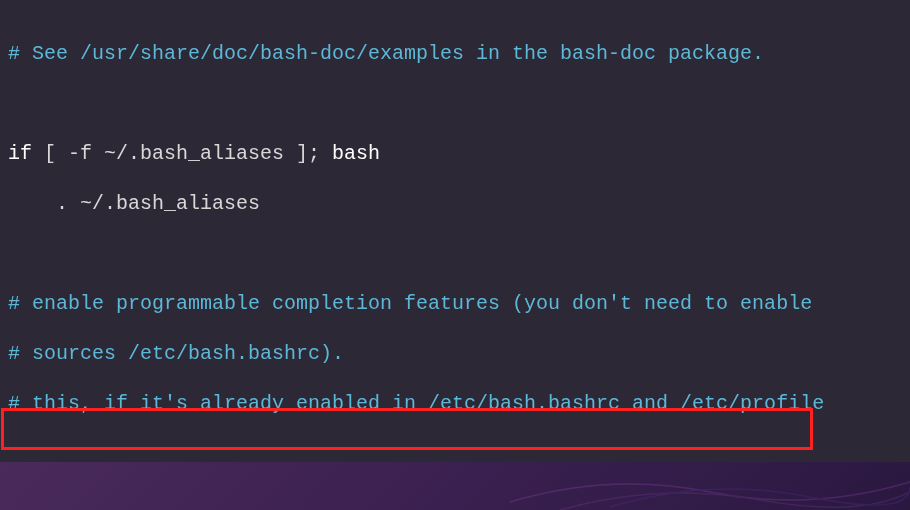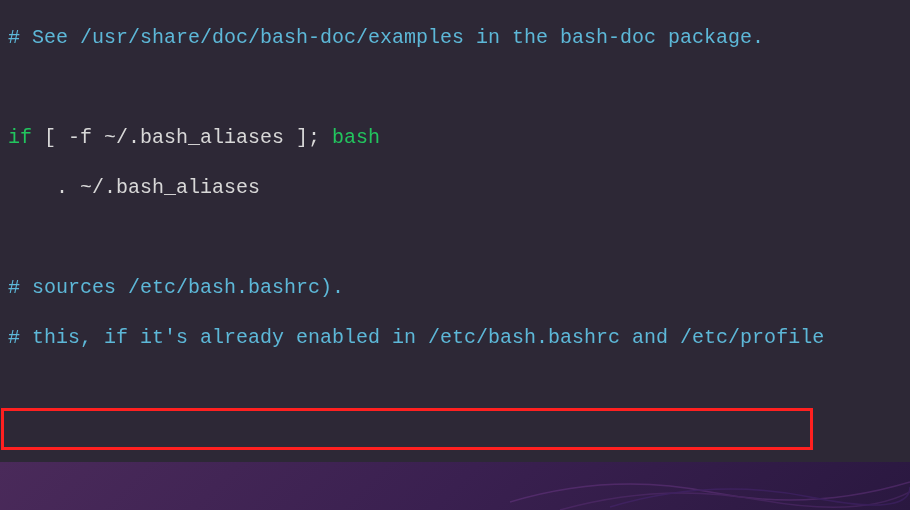--- a/index.html
+++ b/index.html
@@ -12,36 +12,36 @@
       width: 910px;
       height: 510px;
       overflow: hidden;
       font-family: 'Consolas', 'Monaco', 'Courier New', monospace;
       font-size: 20px;
       line-height: 25px;
       position: relative;
     }
     .editor {
       background: #2d2836;
-      padding: 0;
+      padding: 16px;
       padding-left: 8px;
       color: #d8d8d8;
       white-space: pre;
       height: 462px;
       overflow: hidden;
     }
     .line {
       display: block;
       height: 25px;
     }
     .comment {
       color: #5db8d8;
     }
     .keyword {
-      color: #22c55e;
+      color: #ffffff;
     }
     .plain {
       color: #d8d8d8;
     }
     .highlight-box {
       position: absolute;
       border: 3px solid #ff2020;
       left: 1px;
       top: 408px;
       width: 812px;
@@ -67,20 +67,21 @@
   </style>
 </head>
 <body>
 
 <div class="editor">
 <span class="line comment"># See /usr/share/doc/bash-doc/examples in the bash-doc package.</span>
 <span class="line"></span>
 <span class="line"><span class="keyword">if</span><span class="plain"> [ </span><span class="plain">-f</span><span class="plain"> ~/.bash_aliases ]; </span><span class="keyword">bash</span></span>
 <span class="line plain">    . ~/.bash_aliases</span>
 <span class="line"></span>
+<span class="line comment"># enable programmable completion features (you don't need to enable</span>
 <span class="line comment"># sources /etc/bash.bashrc).</span>
 <span class="line comment"># this, if it's already enabled in /etc/bash.bashrc and /etc/profile</span>
 
 
 
 
 
 
 
 

